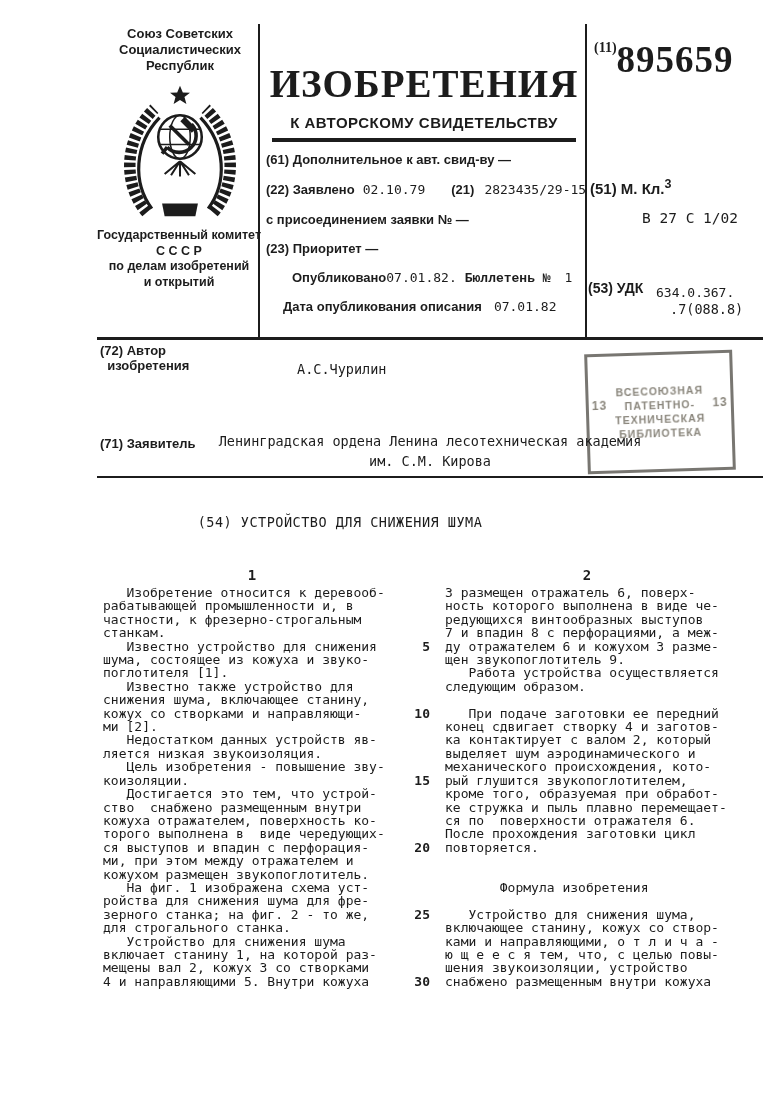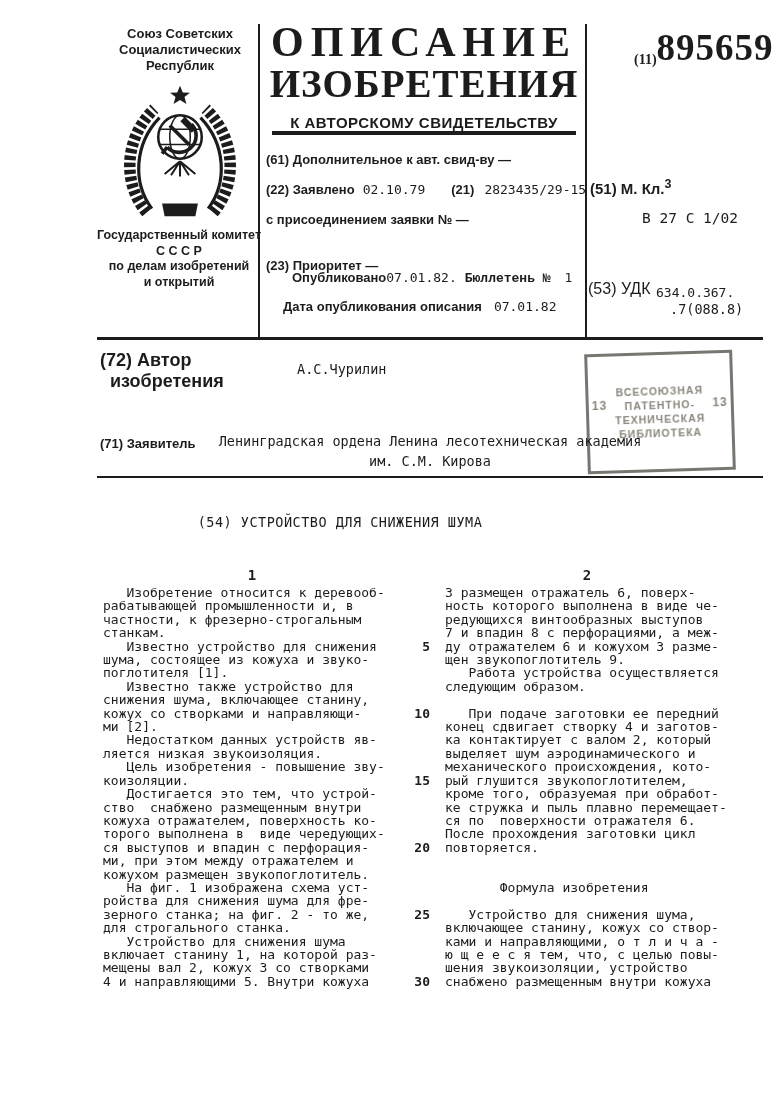--- a/index.html
+++ b/index.html
@@ -12,42 +12,42 @@
 
   #union{left:100px;top:26px;width:160px;font-weight:bold;font-size:13px;line-height:16px;text-align:center;}
   #emblem{left:116px;top:84px;width:128px;height:134px;}
   #committee{left:96px;top:228px;width:166px;font-weight:bold;font-size:12.5px;line-height:15.5px;text-align:center;}
   #vline1,#vline2{width:2px;height:316px;top:24px;background:#1c1c1c;}
   #vline1{left:258px;} #vline2{left:585px;}
 
   #title1{left:266px;top:20px;width:316px;font-size:42px;font-weight:bold;letter-spacing:7px;text-align:center;line-height:44px;}
   #title2{left:266px;top:63px;width:316px;font-size:39px;font-weight:bold;letter-spacing:1px;text-align:center;line-height:42px;}
   #subtitle{left:272px;top:114px;width:304px;font-size:15px;font-weight:bold;text-align:center;
-            border-bottom:4px solid #1c1c1c;letter-spacing:.5px;}
+            padding-bottom:7px;border-bottom:4px solid #1c1c1c;letter-spacing:.5px;}
   .fieldline{font-size:13px;font-weight:bold;}
   .val{font-family:"DejaVu Sans Mono",monospace;font-weight:normal;}
   #f61{left:266px;top:152px;} #f22{left:266px;top:182px;text-align:right;} #attach{left:266px;top:212px;}
-  #f23{left:266px;top:258px;} #published{left:292px;top:270px;} #descdate{left:283px;top:299px;}
+  #f23{left:266px;top:241px;} #published{left:292px;top:270px;} #descdate{left:283px;top:299px;}
   #f22 .v1{margin-left:8px;} #f22 .l2{margin-left:26px;} #f22 .v2{margin-left:10px;}
   #published .v1{text-align:center;} #published .l2{margin-left:8px;font-family:Liberation Mono, monospace;} #published .v2{margin-left:14px;}
   #descdate .v1{margin-left:12px;margin-top:32px;}
 
-  #pubnum{left:594px;top:28px;display:flex;align-items:flex-end;margin-left:40px;}
+  #pubnum{left:594px;top:40px;display:flex;align-items:flex-start;}
   #pubnum .small{font-size:14px;font-weight:bold;}
   #pubnum .big{font-size:37px;font-weight:bold;letter-spacing:1px;line-height:40px;}
   #f51{left:590px;top:177px;font-size:15px;font-weight:bold;}
   #f51val{left:642px;top:210px;font-size:14.5px;}
-  #f53{left:588px;top:280px;font-size:16px;font-weight:normal;}
+  #f53{left:588px;top:280px;font-size:14px;font-weight:bold;}
   #f53v1{left:656px;top:285px;font-size:13px;}
   #f53v2{left:670px;top:301px;font-size:13.5px;}
 
   #hr1{left:97px;top:337px;width:666px;height:3px;background:#1c1c1c;}
   #hr2{left:97px;top:476px;width:666px;height:2px;background:#1c1c1c;}
 
-  #author-label{left:100px;top:350px;font-size:18px;font-weight:bold;line-height:21px;}
+  #author-label{left:100px;top:343px;font-size:13px;font-weight:bold;line-height:15px;}
   #author-name{left:297px;top:361px;font-size:13.5px;}
   #applicant-label{left:100px;top:436px;font-size:13px;font-weight:bold;}
   #applicant-text{left:180px;top:431px;width:500px;text-align:center;font-size:13.5px;line-height:20px;}
 
   #stamp{left:586px;top:352px;width:142px;height:114px;border:3px solid rgba(62,60,52,.7);
          transform:rotate(-1.8deg);color:#8a867c;display:flex;flex-direction:column;justify-content:center;
          align-items:center;font-size:10.5px;font-weight:bold;letter-spacing:1px;line-height:14px;
          filter:blur(.3px);background:rgba(255,255,255,.15);}
   .stampside{position:absolute;top:42px;font-size:12px;color:#8a867c;}
   #stamp13l{left:3px;} #stamp13r{right:3px;}
@@ -94,21 +94,20 @@
   </svg>
 
   <div class="abs pre" id="committee">Государственный комитет
 С С С Р
 по делам изобретений
 и открытий</div>
 
   <div class="abs" id="vline1"></div>
   <div class="abs" id="vline2"></div>
 
-  <div class="abs serif" id="title1">ОПИСАНИЕ</div>
   <div class="abs serif" id="title2">ИЗОБРЕТЕНИЯ</div>
   <div class="abs" id="subtitle">К АВТОРСКОМУ СВИДЕТЕЛЬСТВУ</div>
 
   <div class="abs fieldline" id="f61">(61) Дополнительное к авт. свид-ву —</div>
   <div class="abs fieldline" id="f22">
     <span>(22) Заявлено</span><span class="val v1">02.10.79</span><span class="l2">(21)</span><span class="val v2">2823435/29-15</span>
   </div>
   <div class="abs fieldline" id="attach">с присоединением заявки № —</div>
   <div class="abs fieldline" id="f23">(23) Приоритет  —</div>
   <div class="abs fieldline" id="published">

